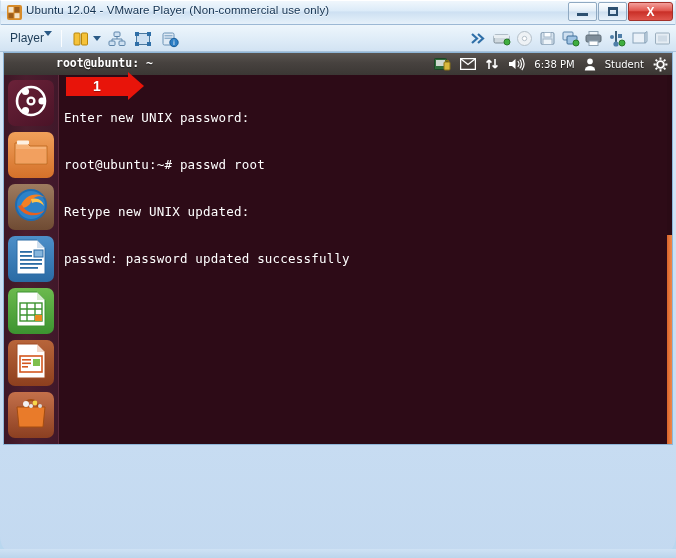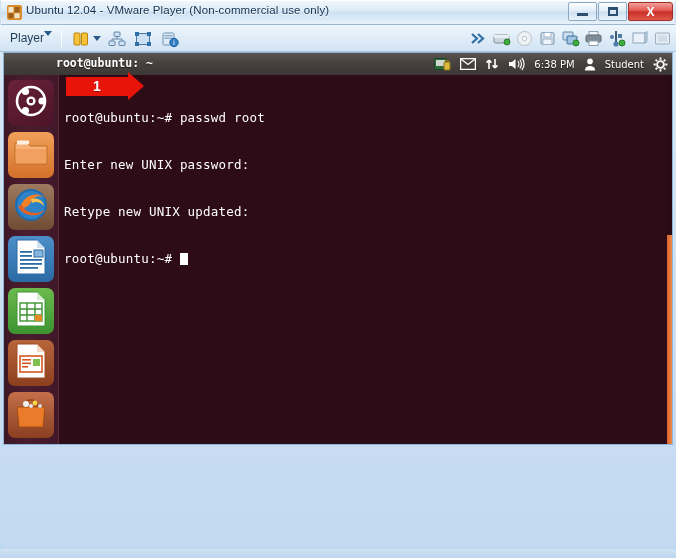--- a/index.html
+++ b/index.html
@@ -531,24 +531,24 @@
             <rect x="12" y="22" width="28" height="7" rx="1.5" fill="#f3f3f3" stroke="#c0c0c0"></rect>
             <rect x="6" y="33" width="40" height="11" rx="2" fill="#a63a58" stroke="#86243f"></rect>
             <rect x="12" y="35" width="28" height="6" rx="1.5" fill="#eeeeee"></rect>
             <rect x="8" y="45" width="36" height="10" rx="2" fill="#9c3451" stroke="#7d2340"></rect>
           </svg>
         </span>
       </div>
     </div>
 
     <div id="terminal">
+      <div class="line">Enter new UNIX password:</div>
       <div class="line">root@ubuntu:~# passwd root</div>
-      <div class="line">Enter new UNIX password:</div>
       <div class="line">Retype new UNIX updated:</div>
-      <div class="line"><span>root@ubuntu:~# </span><span class="cursor"></span></div>
+      <div class="line">passwd: password updated successfully</div>
     </div>
 
     <div id="term-scrollbar">
       <div class="thumb"></div>
     </div>
 
     <div class="arrow-callout" style="left:62px; top:19px;">
       <span class="arrow-body" style="width:62px;">1</span>
       <span class="arrow-head-right"></span>
     </div>

